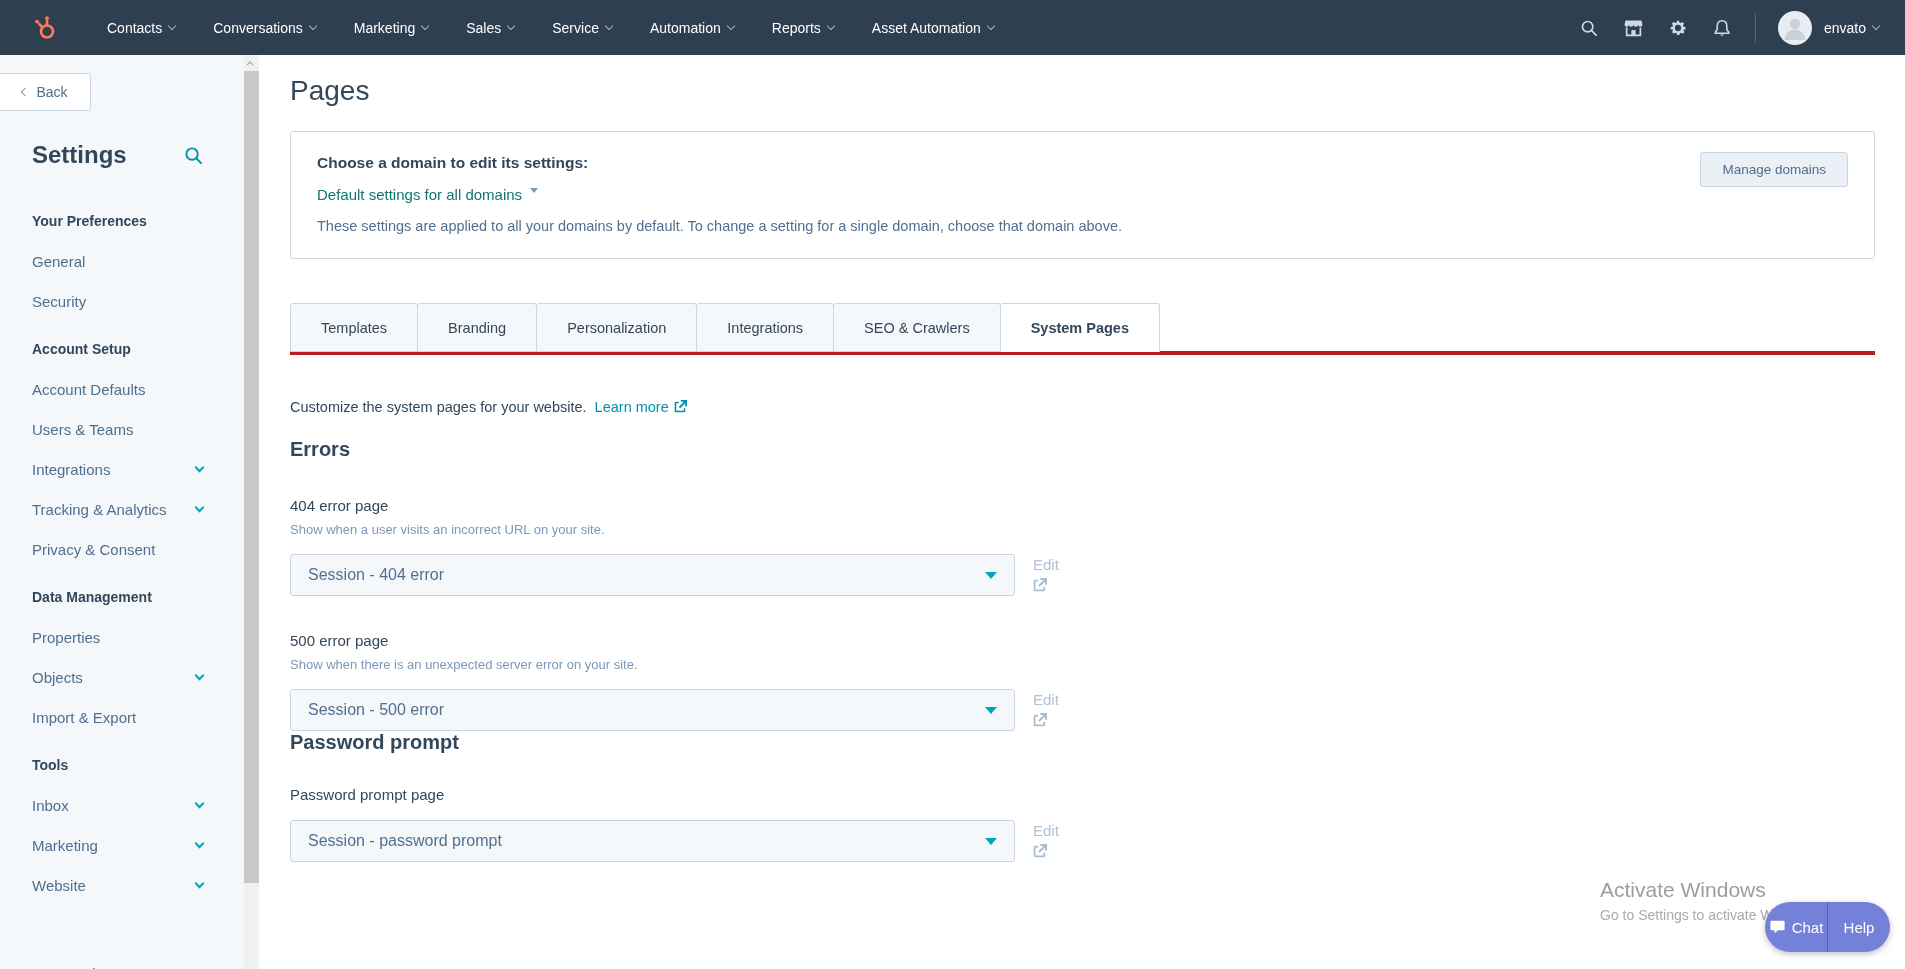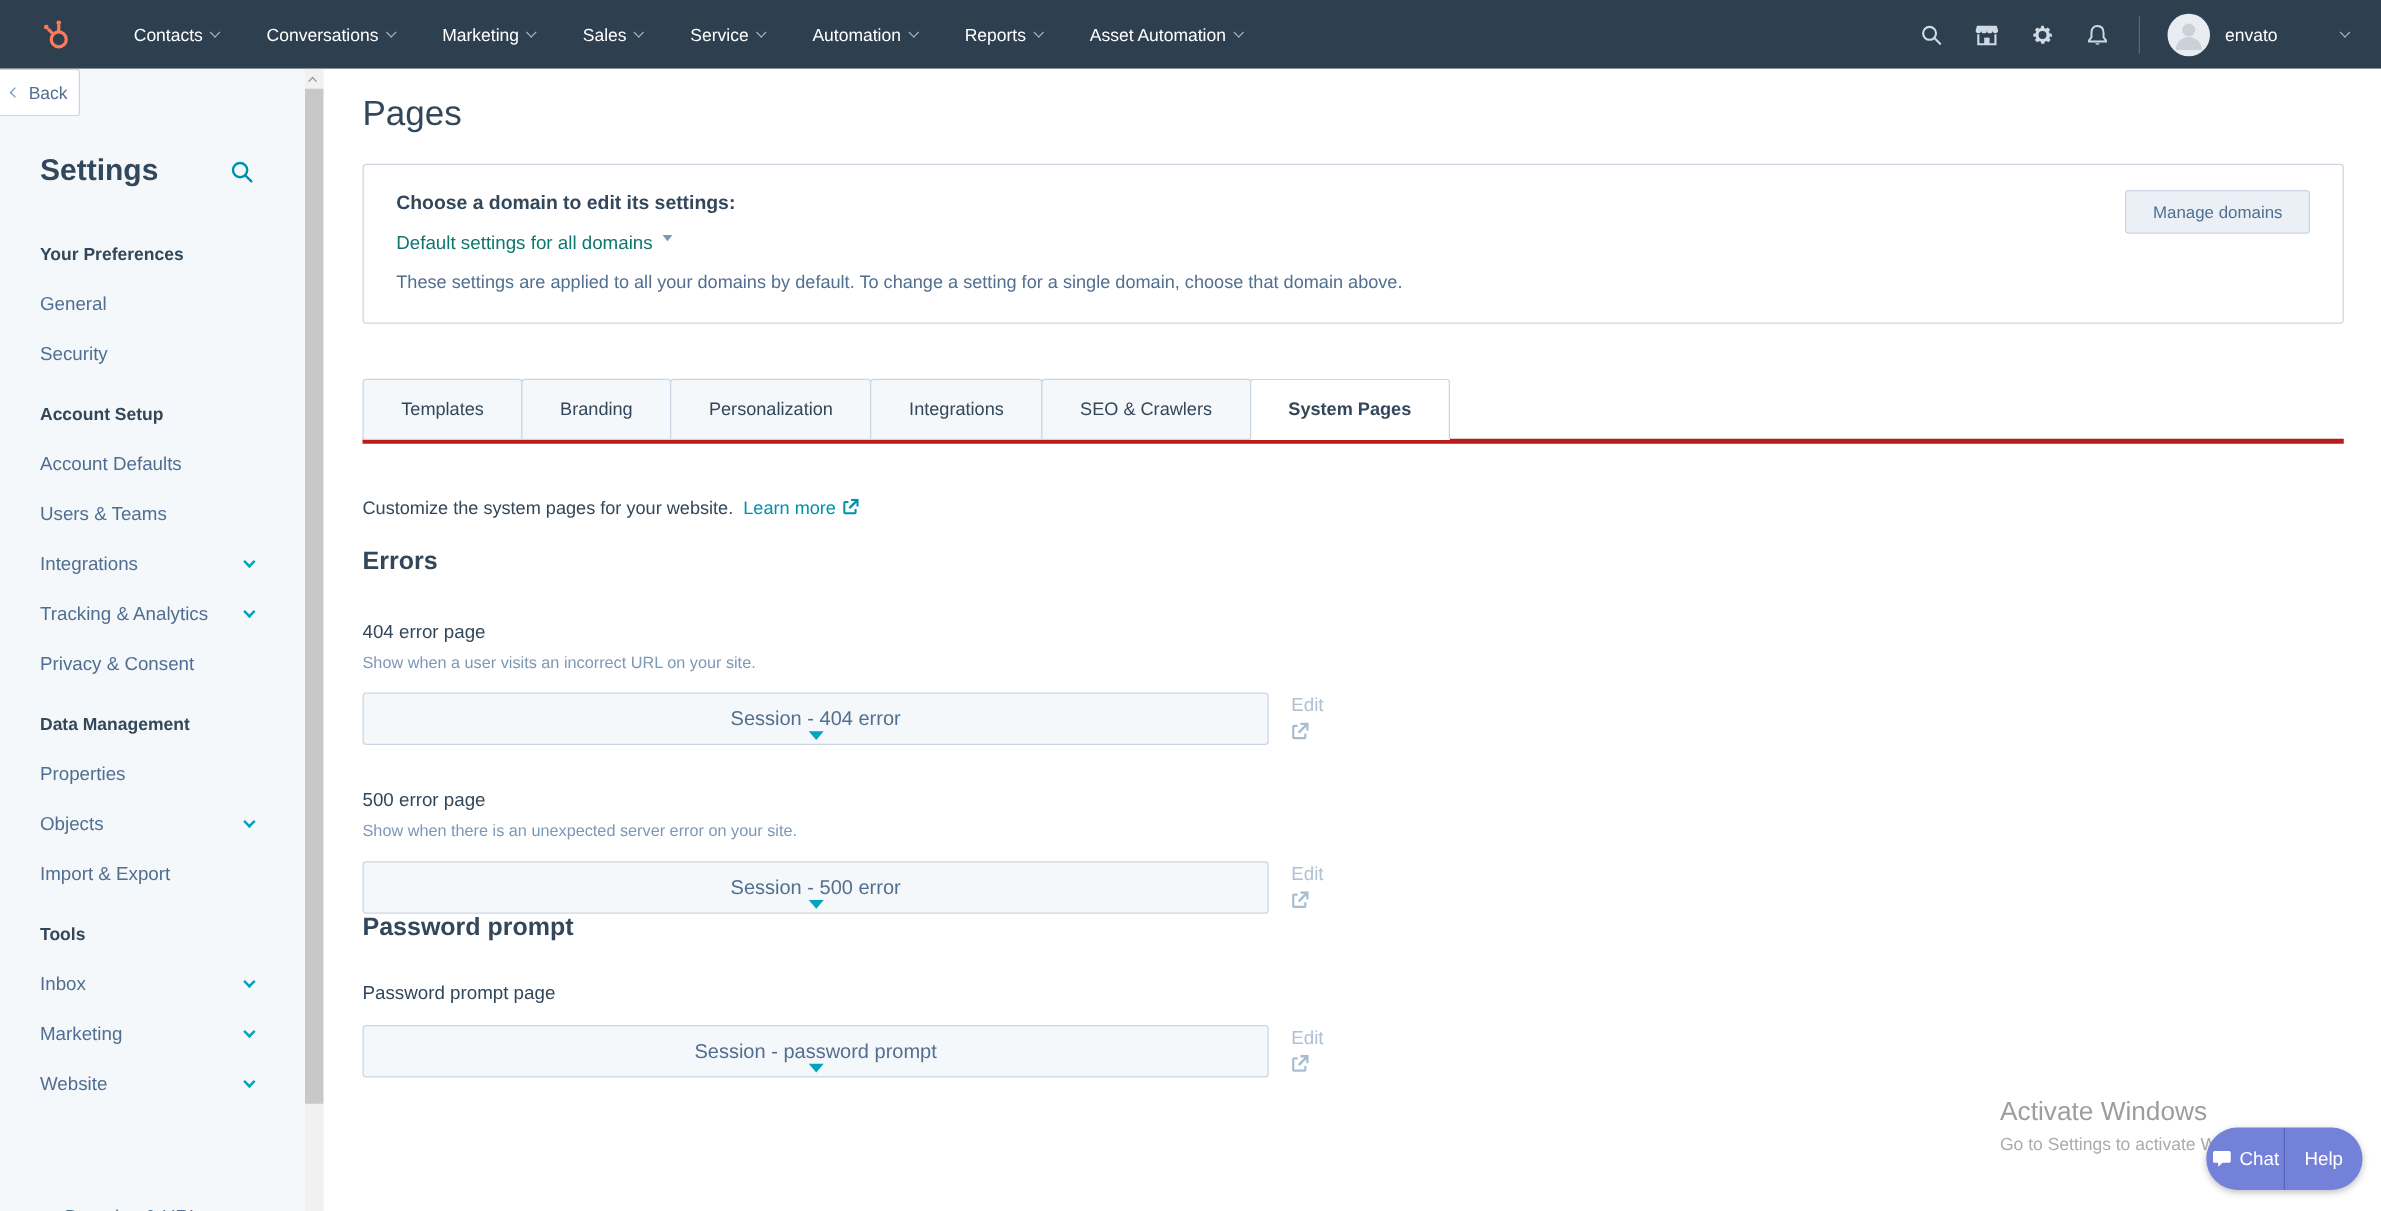--- a/index.html
+++ b/index.html
@@ -25,36 +25,36 @@
     border-right:1.6px solid #9fb0c1; border-bottom:1.6px solid #9fb0c1;
     transform:rotate(45deg); margin-left:7px; margin-top:-4px;
   }
   .nav-right { margin-left:auto; display:flex; align-items:center; }
   .nav-icon { color:#d0dae4; margin-left:26px; display:flex; align-items:center; cursor:pointer; }
   .nav-divider { width:1px; height:30px; background:#556677; margin-left:24px; }
   .avatar {
     width:34px; height:34px; border-radius:50%; background:#e9edf1; margin-left:22px;
     display:flex; align-items:flex-end; justify-content:center; overflow:hidden; cursor:pointer;
   }
-  .account { display:flex; align-items:center; margin-left:12px; font-size:14px; color:#ffffff; cursor:pointer;gap:44px; }
+  .account { display:flex; align-items:center; margin-left:12px; font-size:14px; color:#ffffff; cursor:pointer; }
 
   
   .sidebar {
     position:absolute; top:55px; left:0; width:259px; height:914px;
     background:#f5f8fa; overflow:hidden;
   }
   .side-scrollbar { position:absolute; top:0; right:0; width:15px; height:100%; background:#f1f1f1; }
   .scroll-up { height:16px; display:flex; align-items:center; justify-content:center; }
   .scroll-up i {
     display:block; width:5px; height:5px;
     border-left:1.5px solid #8f8f8f; border-top:1.5px solid #8f8f8f; transform:rotate(45deg) translateY(2px);
   }
   .scroll-thumb { position:absolute; top:16px; left:0; width:15px; height:812px; background:#c8c8c8; }
   .back-btn {
-    width:64px; height:38px; background:#ffffff;
+    margin-top:18px; width:91px; height:38px; background:#ffffff;
     border:1px solid #cbd6e2; border-left:none; border-radius:0 3px 3px 0;
     display:flex; align-items:center; justify-content:center; font-size:14px; color:#506e91; cursor:pointer;
   }
   .back-chev {
     display:inline-block; width:6px; height:6px;
     border-right:1.4px solid #7c98b6; border-bottom:1.4px solid #7c98b6;
     transform:rotate(135deg); margin-right:8px;
   }
   .side-header { margin:30px 56px 0 32px; display:flex; align-items:center; justify-content:space-between; }
   .side-title { font-size:24px; font-weight:600; color:#33475b; }
@@ -115,21 +115,21 @@
   .h-errors { margin-top:22px; }
   .h-password { }
 
   .field-label { margin-top:36px; font-size:15px; color:#33475b; }
   .field-label.no-help { margin-top:32px; }
   .field-help { margin-top:8px; font-size:13px; color:#7c98b6; }
   .select-row { margin-top:17px; display:flex; align-items:flex-start; }
   .select-box {
     width:725px; height:42px; background:#f5f8fa; border:1px solid #cbd6e2; border-radius:3px;
     display:flex; align-items:center; justify-content:space-between;
-    padding:12px 17px; font-size:16px; color:#516f90; cursor:pointer;flex-direction:column;
+    padding:0 17px; font-size:16px; color:#516f90; cursor:pointer;
   }
   .caret-teal {
     width:0; height:0;
     border-left:6px solid transparent; border-right:6px solid transparent; border-top:7px solid #00a4bd;
   }
   .edit-col { margin-left:18px; display:flex; flex-direction:column; align-items:flex-start; padding-top:2px; }
   .edit-link { font-size:15px; color:#b0c1d4; cursor:default; }
   .edit-ext { margin-top:5px; color:#a9bdd1; display:flex; }
 
   

